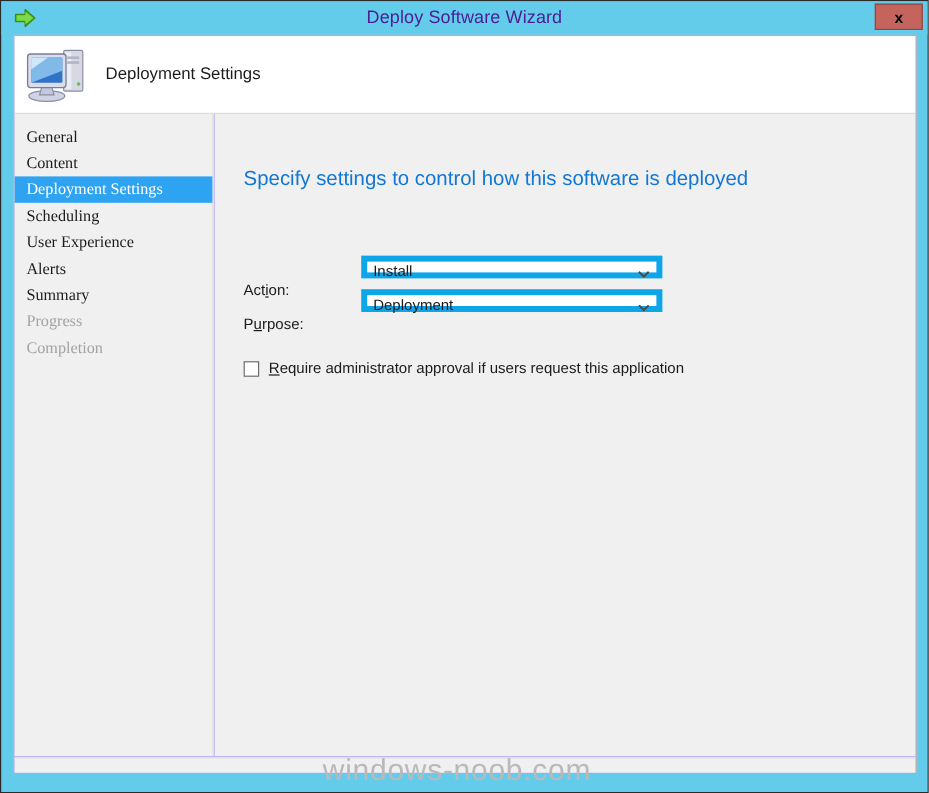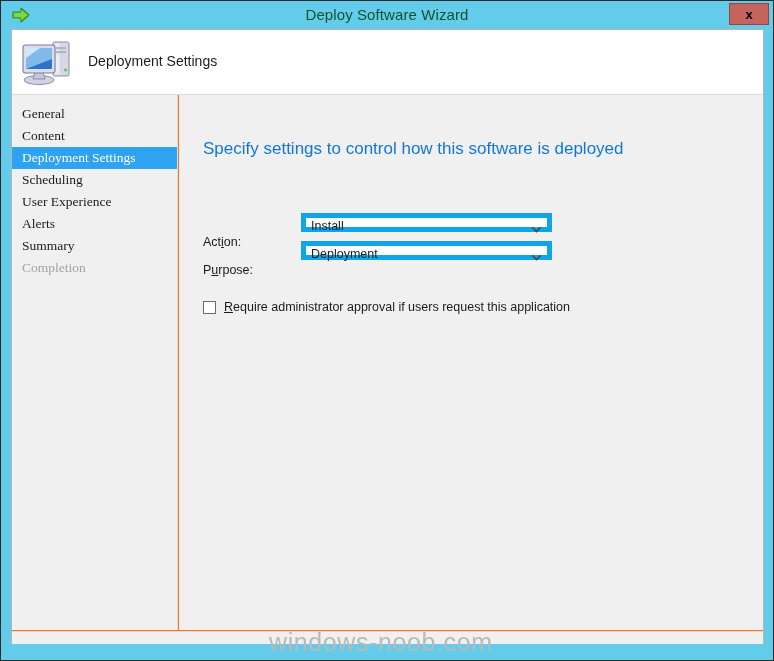--- a/index.html
+++ b/index.html
@@ -39,21 +39,21 @@
     width: 20px; height: 18px;
   }
   #title-text {
     position: absolute;
     left: 0; top: 0;
     width: 772px;
     height: 28px;
     line-height: 27px;
     text-align: center;
     font-size: 15px;
-    color: #14532d;
+    color: #4c1d95;
     letter-spacing: .1px;
   }
   #close-button {
     position: absolute;
     right: 4px; top: 2px;
     width: 40px; height: 22px;
     background: #c4645c;
     border: 1px solid #8d4943;
     color: #000000;
     font-size: 13px;
@@ -63,21 +63,21 @@
     box-sizing: border-box;
     cursor: pointer;
   }
 
   
   #client {
     position: absolute;
     left: 10px; top: 28px;
     width: 753px;
     height: 615px;
-    background: #f97316;
+    background: #c4b5fd;
     border: 1px solid #b5b5b5;
     border-bottom: none;
     box-sizing: border-box;
     overflow: hidden;
   }
 
   
   #banner {
     position: absolute;
     left: 0; top: 0;
@@ -267,20 +267,21 @@
     </div>
 
     <div id="sidebar">
       <div class="nav-item">General</div>
       <div class="nav-item">Content</div>
       <div class="nav-item selected">Deployment Settings</div>
       <div class="nav-item">Scheduling</div>
       <div class="nav-item">User Experience</div>
       <div class="nav-item">Alerts</div>
       <div class="nav-item">Summary</div>
+      <div class="nav-item disabled">Progress</div>
       <div class="nav-item disabled">Completion</div>
     </div>
 
     <div id="main">
 
       <div id="page-heading">Specify settings to control how this software is deployed</div>
 
       <div class="field-row" id="row-action">
         <span class="field-label"><span>Act</span><u>i</u><span>on:</span></span>
         <div class="combo">

